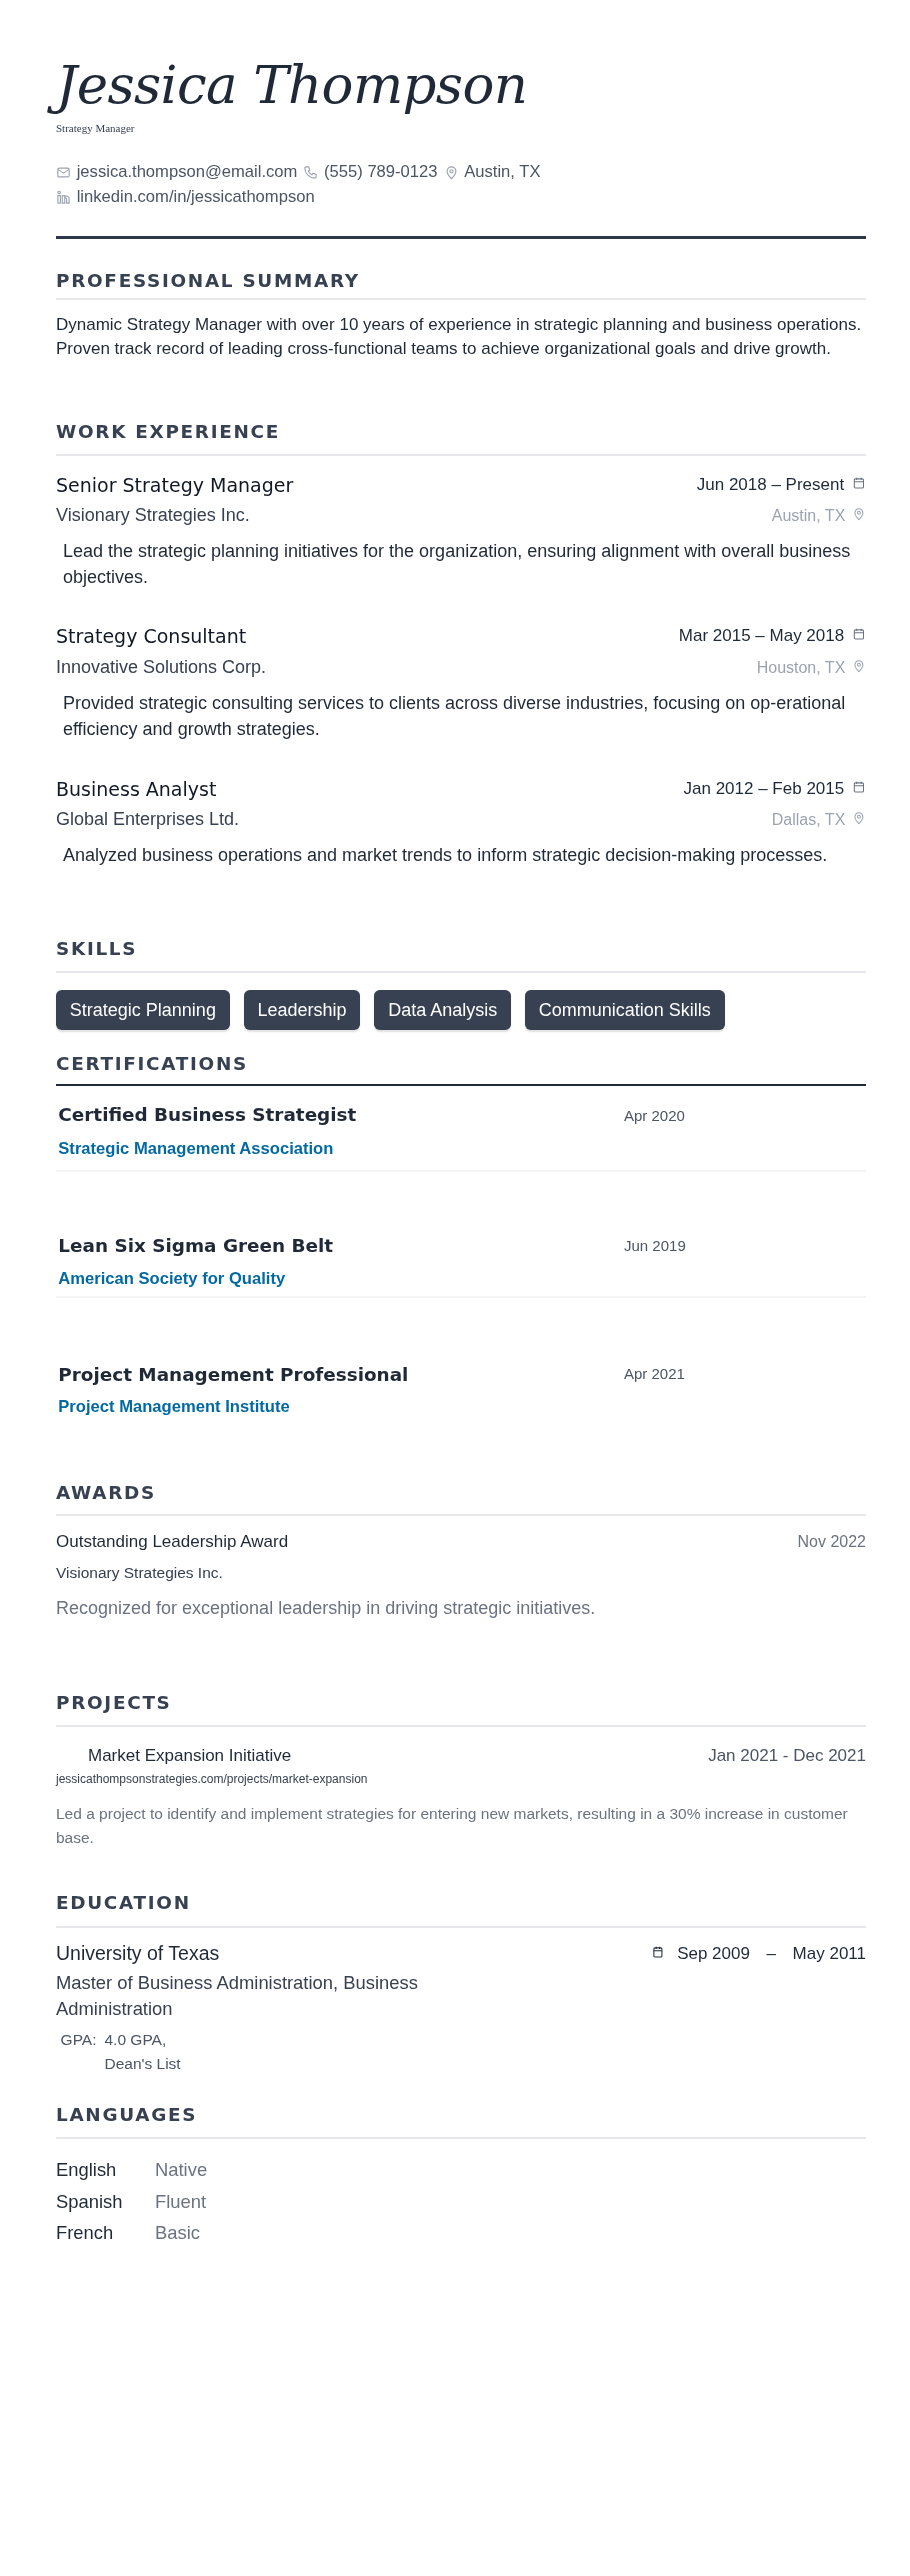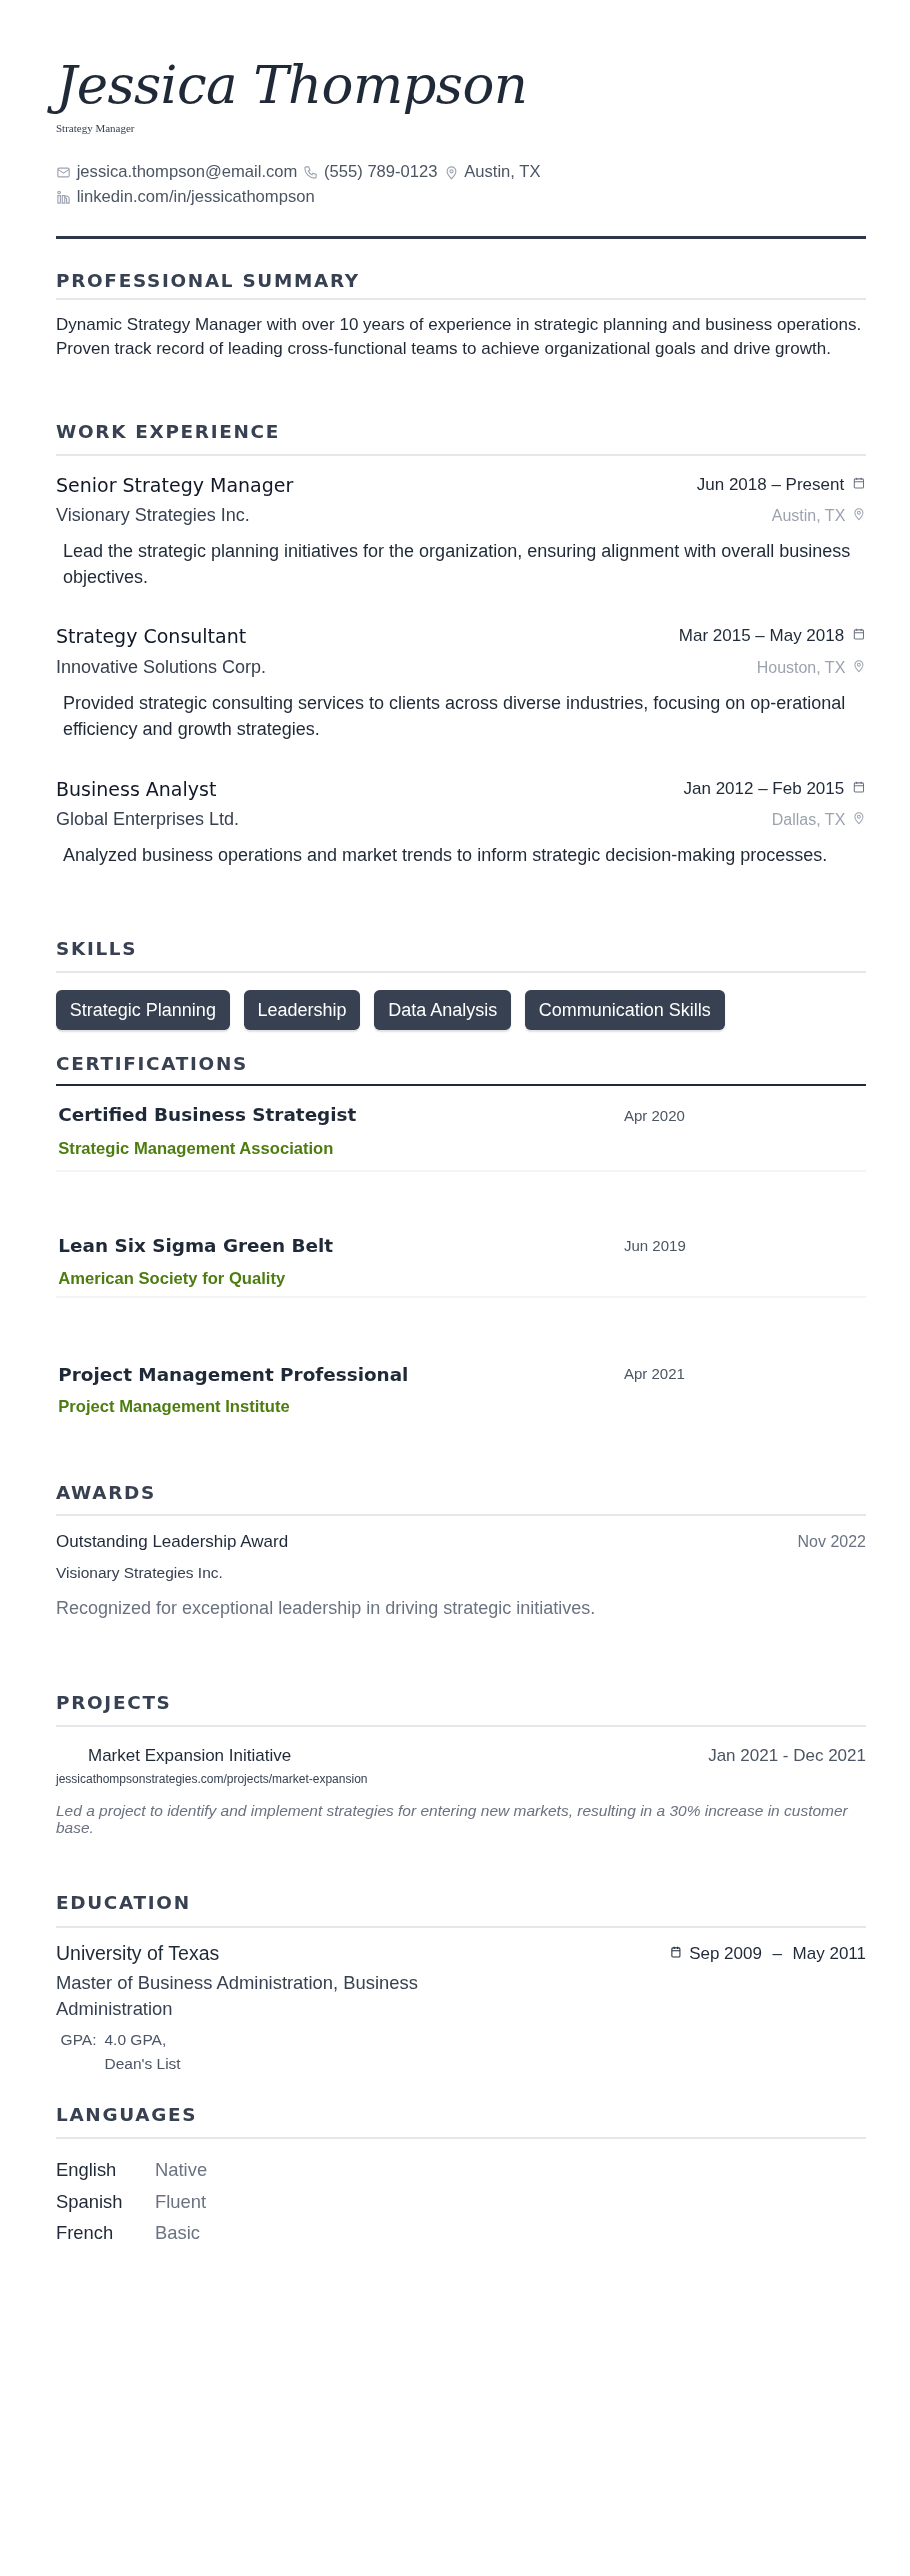--- a/index.html
+++ b/index.html
@@ -62,35 +62,35 @@
   .pin svg { stroke: #9ca3af; }
 
   .chips { position: absolute; left: 0; top: 990px; display: flex; gap: 14px; }
   .chip {
     background: #374151; color: #ffffff; border-radius: 5.7px;
     padding: 0 13.8px; height: 40px; display: flex; align-items: center;
     font-size: 18px; box-shadow: 0 1.1px 1.7px rgba(0,0,0,0.12);
   }
 
   .cert-title { font-family: "DejaVu Sans", sans-serif; font-size: 18.4px; font-weight: 700; color: #1f2937; position: absolute; left: 2.3px; }
-  .cert-issuer { font-size: 16.6px; font-weight: 600; color: #4d7c0f; position: absolute; left: 2.3px; }
+  .cert-issuer { font-size: 16.6px; font-weight: 600; color: #0369a1; position: absolute; left: 2.3px; }
   .cert-date { font-size: 15px; color: #4b5563; position: absolute; left: 568px; }
 
   .award-title { font-size: 17px; font-weight: 500; color: #1f2937; }
   .award-date { font-size: 16px; color: #6b7280; }
   .award-org { position: absolute; left: 0; font-size: 15.5px; color: #374151; }
   .award-desc { position: absolute; left: 0; font-size: 18px; color: #6b7280; }
 
   .proj-title { font-size: 17px; font-weight: 500; color: #1f2937; margin-left: 32px; }
   .proj-date { font-size: 17px; color: #4b5563; }
   .proj-url { position: absolute; left: 0; font-size: 12px; color: #374151; }
-  .proj-desc { position: absolute; left: 0; width: 810px; font-size: 15.5px; line-height: 17px; color: #6b7280; font-style: italic; }
+  .proj-desc { position: absolute; left: 0; width: 810px; font-size: 15.5px; line-height: 24px; color: #6b7280; }
 
   .edu-school { font-size: 19.5px; color: #1f2937; }
-  .edu-date { display: flex; align-items: center; gap: 6px; font-size: 17px; color: #1f2937; }
+  .edu-date { display: flex; align-items: center; gap: 12px; font-size: 17px; color: #1f2937; }
   .edu-date .sep { margin: 0 4.6px; }
   .edu-degree { position: absolute; left: 0; width: 413px; font-size: 18.4px; line-height: 26px; color: #374151; }
   .gpa { position: absolute; left: 4.6px; display: flex; gap: 8px; font-size: 15.5px; color: #4b5563; line-height: 24px; }
   .gpa-val { display: flex; flex-direction: column; }
 
   .lang-row { position: absolute; left: 0; display: flex; font-size: 18.4px; }
   .lang-name { width: 99px; color: #1f2937; font-weight: 500; }
   .lang-level { color: #6b7280; }
 </style>
 </head>

